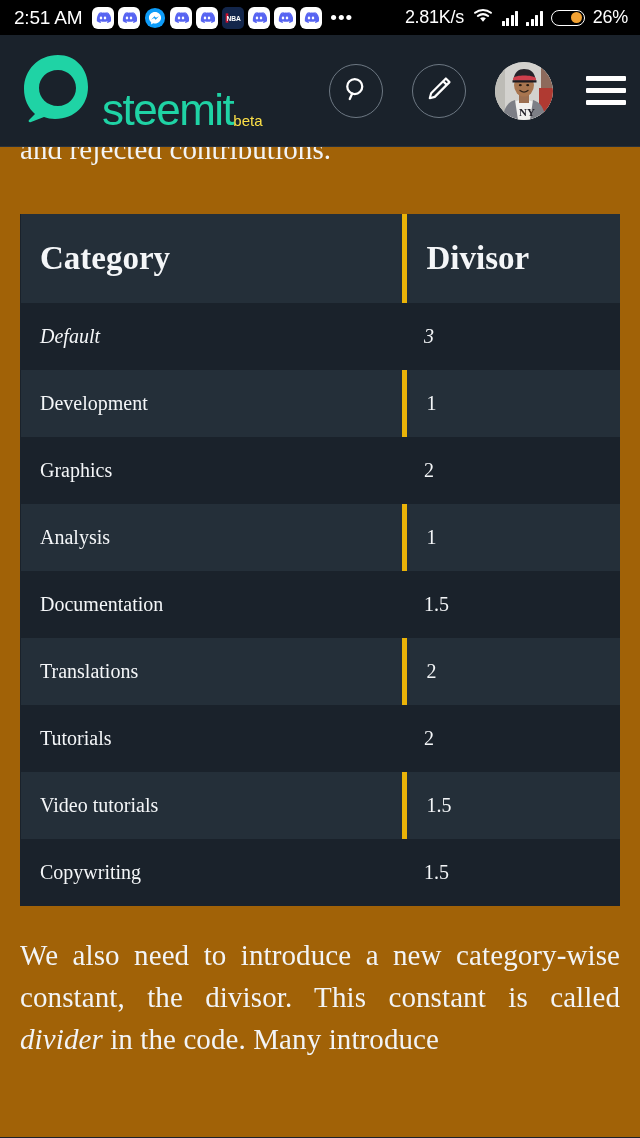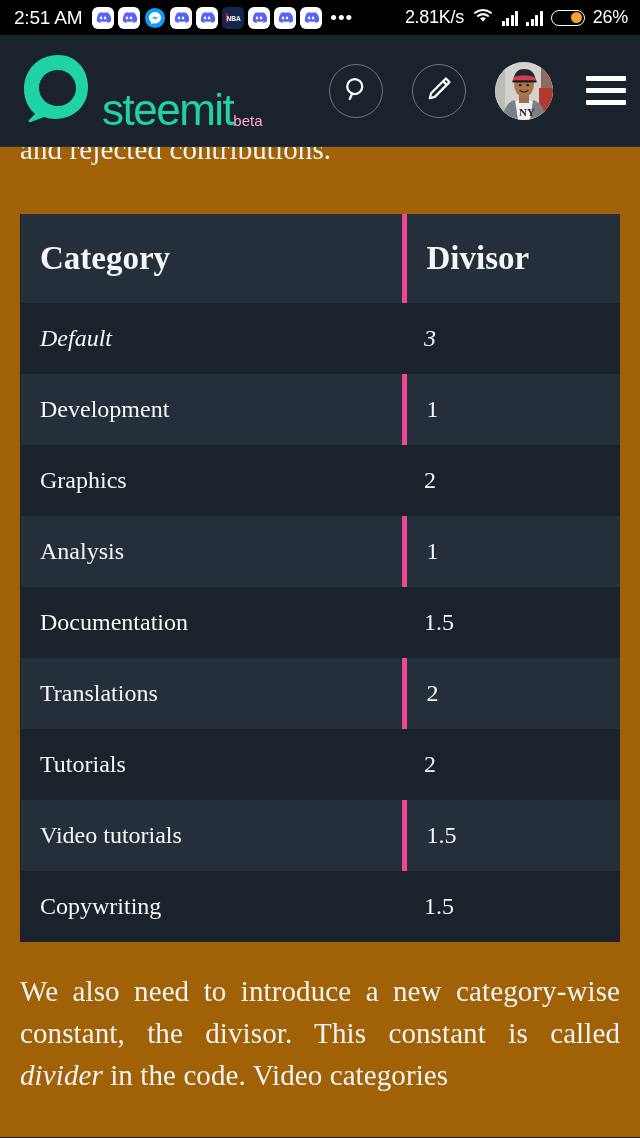--- a/index.html
+++ b/index.html
@@ -134,21 +134,21 @@
     font-family: "Liberation Sans", sans-serif;
     font-size: 44px;
     font-weight: 400;
     color: #1fd3a5;
     letter-spacing: -1.5px;
     line-height: 0.95;
   }
   .brand-beta {
     font-family: "Liberation Sans", sans-serif;
     font-size: 15px;
-    color: #f9a8d4;
+    color: #fde047;
     line-height: 1.3;
     margin-right: 2px;
   }
   .appbar-actions {
     margin-left: auto;
     display: flex;
     align-items: center;
     gap: 29px;
   }
   .round-btn {
@@ -205,21 +205,21 @@
     width: 600px;
     border-collapse: collapse;
     margin-top: 44px;
     table-layout: fixed;
   }
   table.divisors th,
   table.divisors td {
     text-align: left;
     color: #f4f6f8;
     padding: 22px 0 22px 20px;
-    font-size: 24px;
+    font-size: 20px;
     vertical-align: middle;
     border: none;
   }
   table.divisors th {
     font-weight: 700;
     font-size: 33px;
     padding-top: 26px;
     padding-bottom: 26px;
   }
   table.divisors col.c-cat { width: 384px; }
@@ -231,21 +231,21 @@
   }
   table.divisors tbody tr.odd {
     background: #1a222b;
   }
   table.divisors thead th:first-child,
   table.divisors tbody tr.even td:first-child {
     box-shadow: 4px 0 0 -3px #1a222b inset;
   }
   table.divisors th + th,
   table.divisors tr.even td + td {
-    border-left: 5px solid #ec4899;
+    border-left: 5px solid #eab308;
   }
   table.divisors tr.italic td {
     font-style: italic;
   }
 
   .para-bottom {
     font-size: 29px;
     line-height: 1.45;
     color: #f2f4f6;
     margin-top: 28px;
@@ -464,16 +464,16 @@
           <td>1.5</td>
         </tr>
         <tr class="odd">
           <td>Copywriting</td>
           <td>1.5</td>
         </tr>
       </tbody>
   </table>
 
   <p class="para-bottom">
-    <span>We also need to introduce a new category-wise constant, the divisor. This constant is called </span><em>divider</em><span> in the code. Video categories</span>
+    <span>We also need to introduce a new category-wise constant, the divisor. This constant is called </span><em>divider</em><span> in the code. Many introduce</span>
   </p>
 
 </div>
 
 </body></html>

